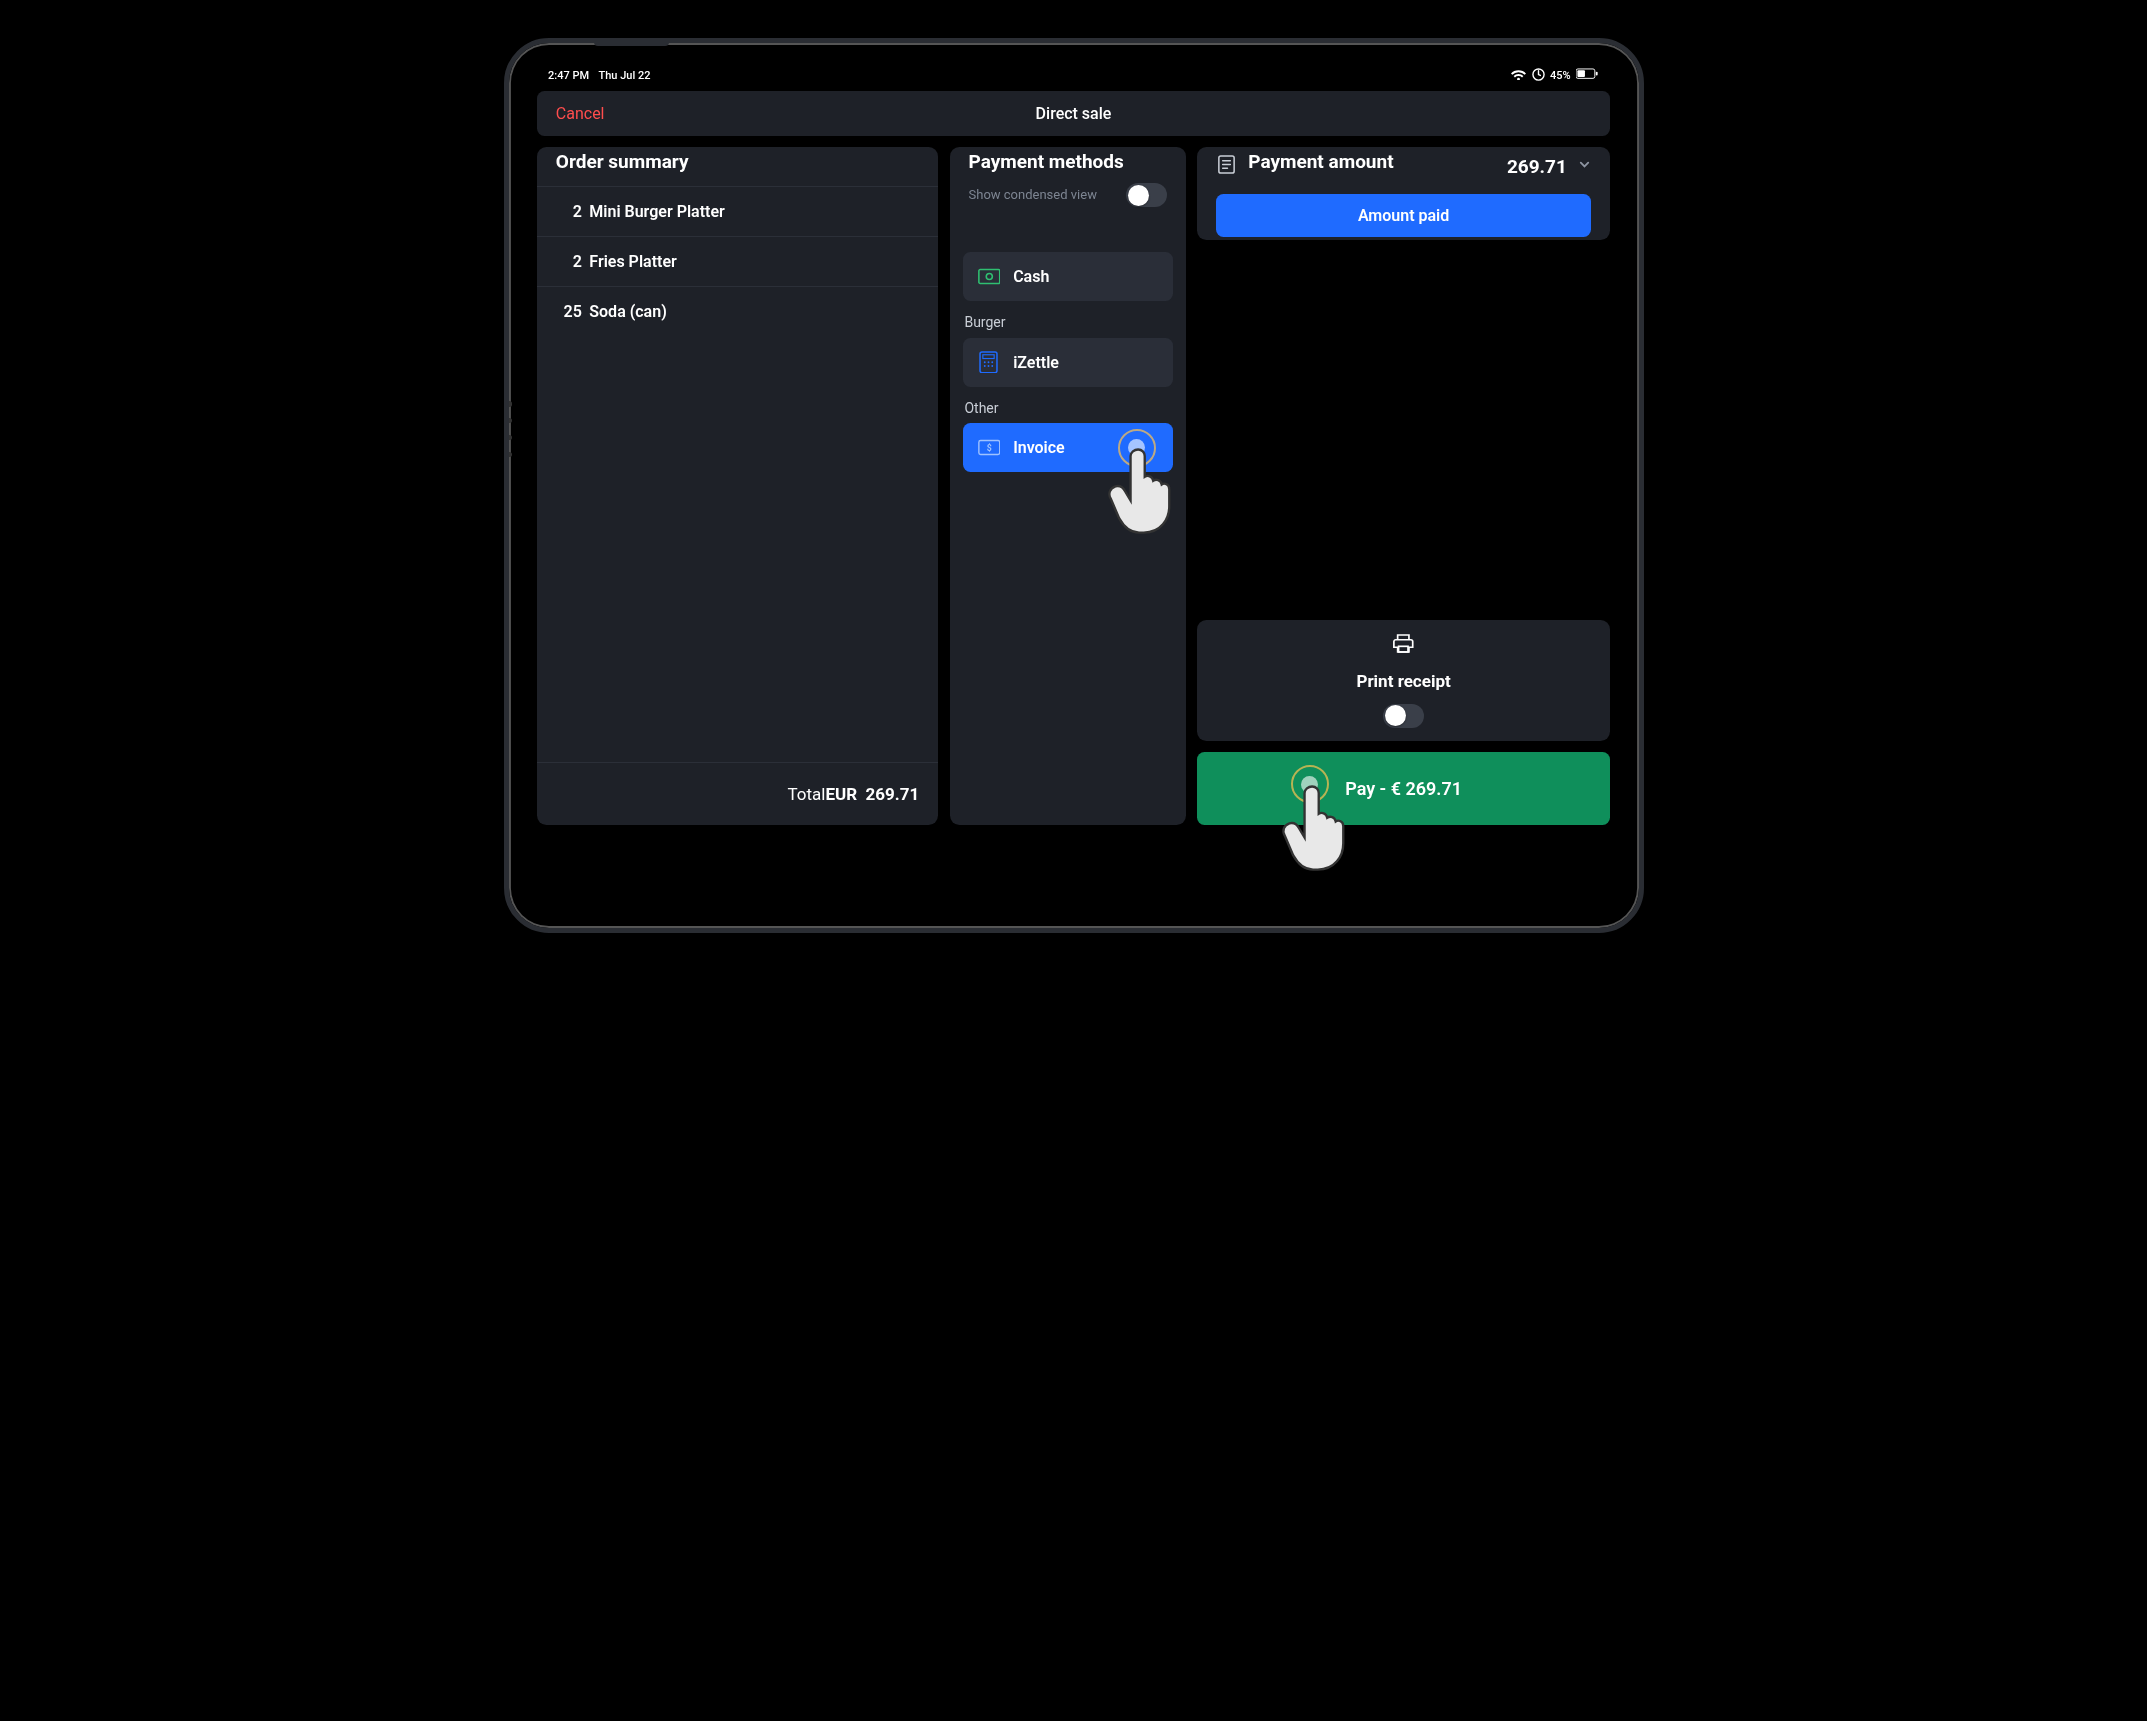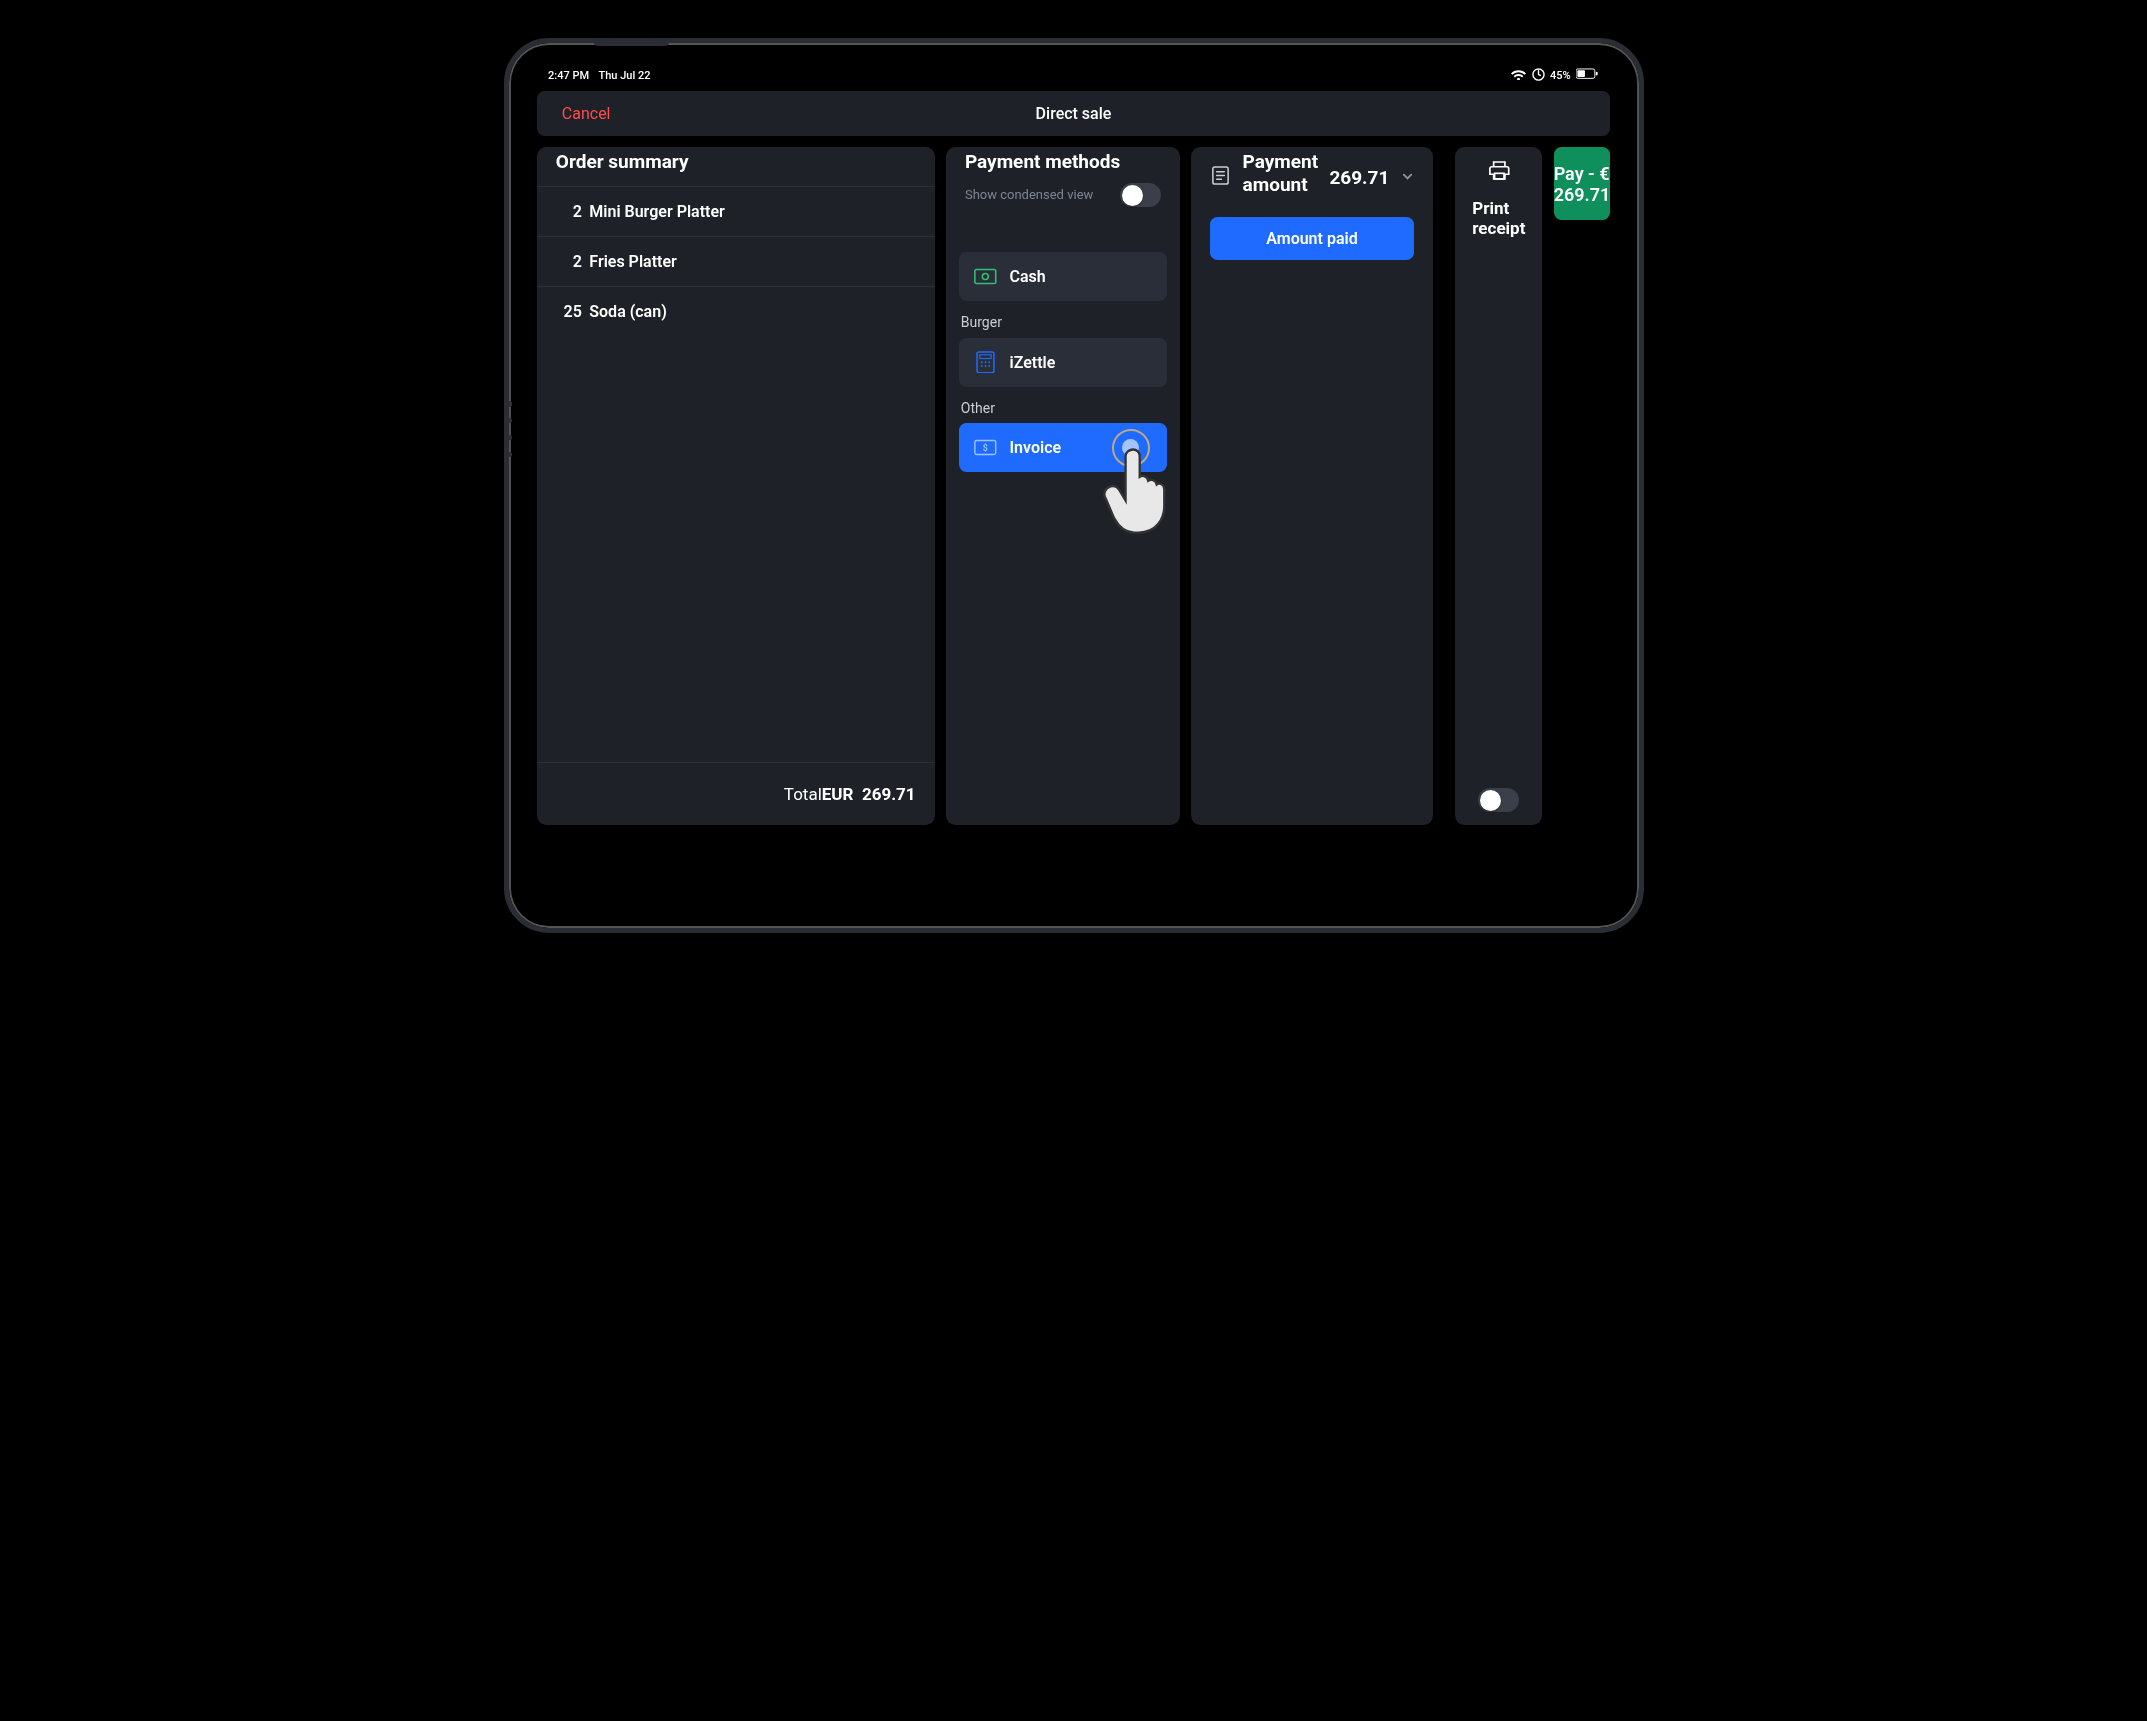--- a/index.html
+++ b/index.html
@@ -13,27 +13,27 @@
   .statusbar{
     display:flex;justify-content:space-between;align-items:center;
     padding:7.5px 22.6px;color:#fff;font-size:11px;font-weight:500;
   }
   .status-left{display:flex;gap:9.4px;}
   .status-right{display:flex;align-items:center;gap:5.6px;}
   .navbar{
     background:#1e2128;display:flex;align-items:center;justify-content:center;
     position:relative;height:45px;border-radius:7.5px;margin:0 11.3px;
   }
-  .navbar .cancel{position:absolute;left:25px;color:#ff4d4d;font-size:16px;cursor:pointer;}
+  .navbar .cancel{position:absolute;left:19px;color:#ff4d4d;font-size:16px;cursor:pointer;}
   .navbar .title{color:#fff;font-size:16px;font-weight:500;}
   .content{display:flex;gap:11.3px;padding:11.3px;}
   .panel{background:#1e2128;border-radius:9.4px;display:flex;flex-direction:column;}
   .panel.summary{flex:1.7;min-height:678px;}
   .panel.methods{flex:1;min-height:678px;}
-  .col-right{flex:1.75;display:flex;flex-direction:row;gap:11.3px;}
+  .col-right{flex:1.75;display:flex;flex-direction:column;gap:11.3px;}
   .panel.amount{}
   .pad{padding:3px 19px;}
   h2{margin:0 0 9.4px 0;color:#fff;font-size:19px;font-weight:700;}
   .line-items{border-top:0.9px solid #2b2f38;}
   .line{display:flex;gap:7.5px;align-items:baseline;padding:15px 19px;border-bottom:0.9px solid #2b2f38;color:#fff;font-size:16px;font-weight:600;}
   .line .qty{width:26px;text-align:right;}
   .summary-footer{margin-top:auto;border-top:0.9px solid #2b2f38;padding:21px 19px;display:flex;justify-content:flex-end;color:#fff;font-size:17px;}
   .summary-footer .tot-amt{font-weight:700;}
   .cond{display:flex;align-items:center;justify-content:space-between;color:#7d8592;font-size:13px;margin-top:3.8px;}
   .toggle{width:41px;height:24.5px;border-radius:12.2px;background:#3a3f49;position:relative;cursor:pointer;}

